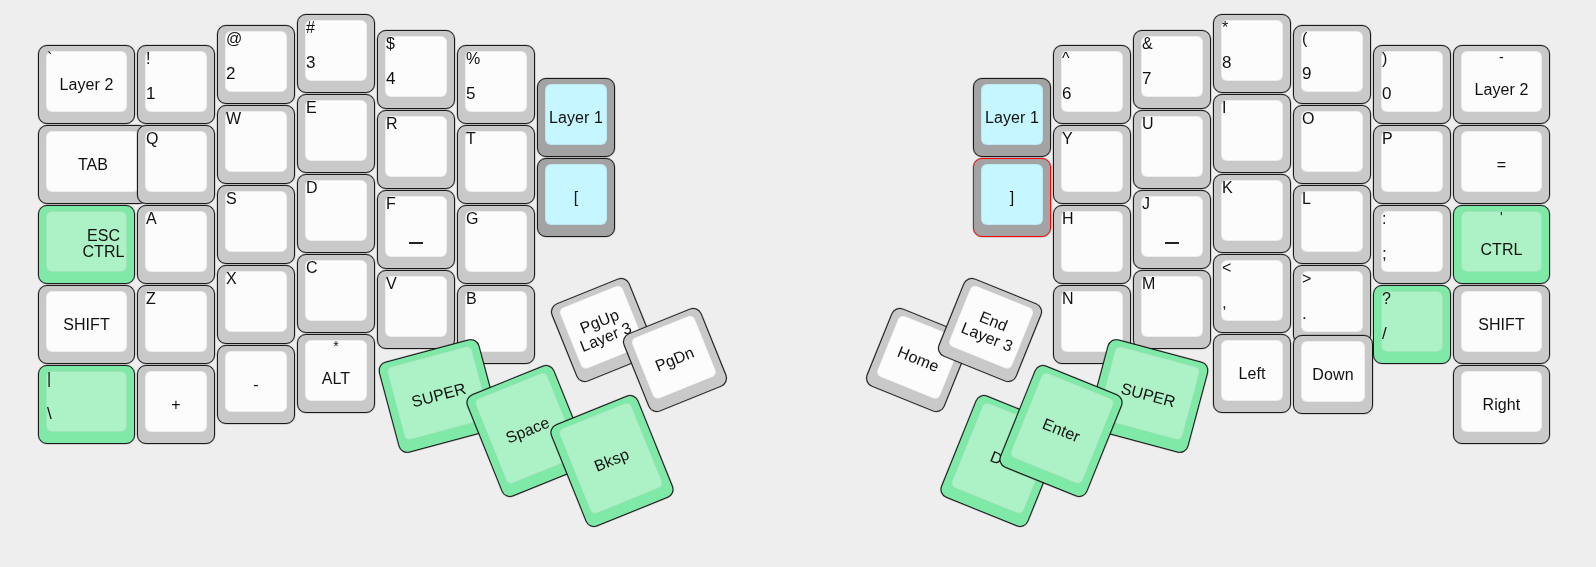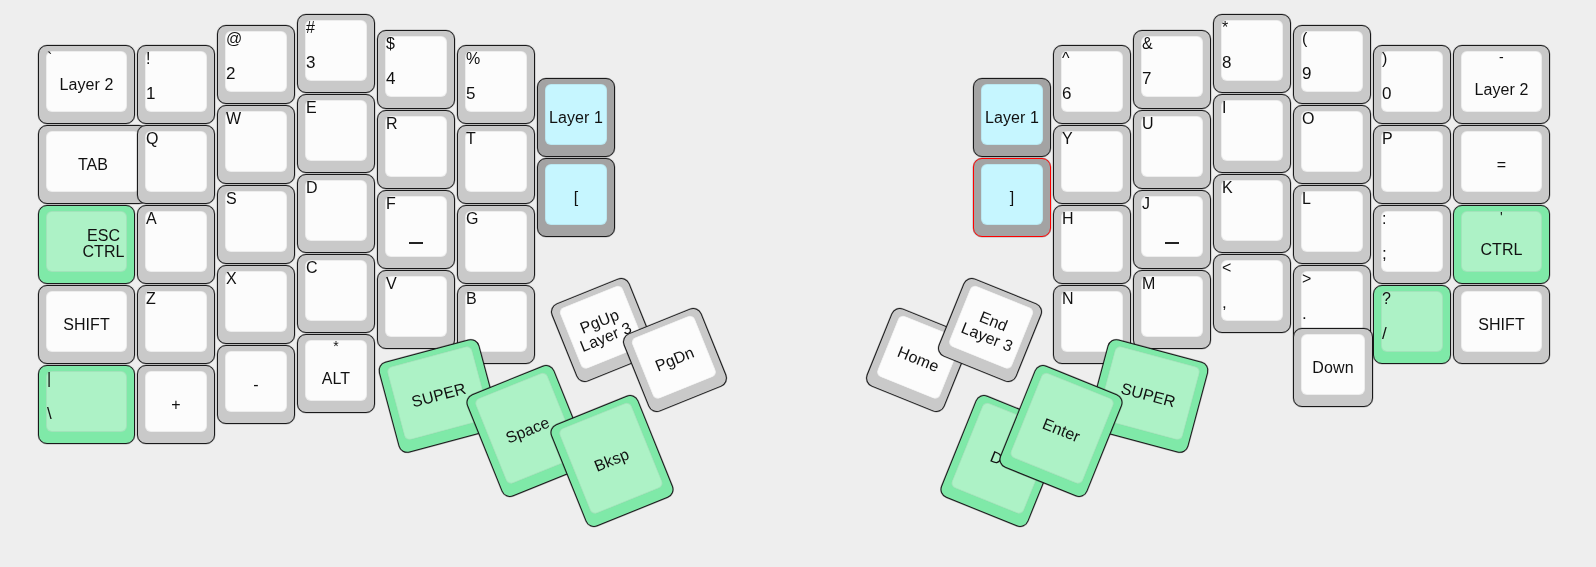--- a/index.html
+++ b/index.html
@@ -271,39 +271,43 @@
     </div>
     <div class="key" style="left: 1213px; top: 174px; width: 78px; height: 79px;">
       <div class="cap"></div>
       <div class="lg tl">K</div>
     </div>
     <div class="key" style="left: 1213px; top: 254px; width: 78px; height: 79px;">
       <div class="cap"></div>
       <div class="lg tl">&lt;</div>
       <div class="lg bl">,</div>
     </div>
+    <div class="key" style="left: 1213px; top: 334px; width: 78px; height: 79px;">
+      <div class="cap"></div>
+      <div class="lg ctr" style="white-space: pre;">Left</div>
+    </div>
     <div class="key" style="left: 1293px; top: 25px; width: 78px; height: 79px;">
       <div class="cap"></div>
       <div class="lg tl">(</div>
       <div class="lg bl">9</div>
     </div>
     <div class="key" style="left: 1293px; top: 105px; width: 78px; height: 79px;">
       <div class="cap"></div>
       <div class="lg tl">O</div>
     </div>
     <div class="key" style="left: 1293px; top: 185px; width: 78px; height: 79px;">
       <div class="cap"></div>
       <div class="lg tl">L</div>
     </div>
     <div class="key" style="left: 1293px; top: 265px; width: 78px; height: 79px;">
       <div class="cap"></div>
       <div class="lg tl">&gt;</div>
       <div class="lg bl">.</div>
     </div>
-    <div class="key" style="left: 1293px; top: 328px; width: 80px; height: 79px;">
+    <div class="key" style="left: 1293px; top: 335px; width: 80px; height: 79px;">
       <div class="cap"></div>
       <div class="lg ctr" style="white-space: pre;">Down</div>
     </div>
     <div class="key" style="left: 1373px; top: 45px; width: 78px; height: 79px;">
       <div class="cap"></div>
       <div class="lg tl">)</div>
       <div class="lg bl">0</div>
     </div>
     <div class="key" style="left: 1373px; top: 125px; width: 78px; height: 79px;">
       <div class="cap"></div>
@@ -329,20 +333,24 @@
       <div class="lg ctr" style="white-space: pre;">=</div>
     </div>
     <div class="key green" style="left: 1453px; top: 205px; width: 97px; height: 79px;">
       <div class="cap"></div>
       <div class="lg ct">'</div>
       <div class="lg cb">CTRL</div>
     </div>
     <div class="key" style="left: 1453px; top: 285px; width: 97px; height: 79px;">
       <div class="cap"></div>
       <div class="lg ctr" style="white-space: pre;">SHIFT</div>
+    </div>
+    <div class="key" style="left: 1453px; top: 365px; width: 97px; height: 79px;">
+      <div class="cap"></div>
+      <div class="lg ctr" style="white-space: pre;">Right</div>
     </div>
     <div class="key green" style="left: 1096px; top: 349px; width: 104px; height: 94px; transform: rotate(15deg); transform-origin: 50% 50%;">
       <div class="cap"></div>
       <div class="lg ctr" style="white-space: pre;">SUPER</div>
     </div>
     <div class="key" style="left: 876px; top: 318px; width: 84px; height: 84px; transform: rotate(22deg); transform-origin: 50% 50%;">
       <div class="cap"></div>
       <div class="lg ctr" style="white-space: pre;">Home</div>
     </div>
     <div class="key" style="left: 948px; top: 288px; width: 84px; height: 84px; transform: rotate(22deg); transform-origin: 50% 50%;">

